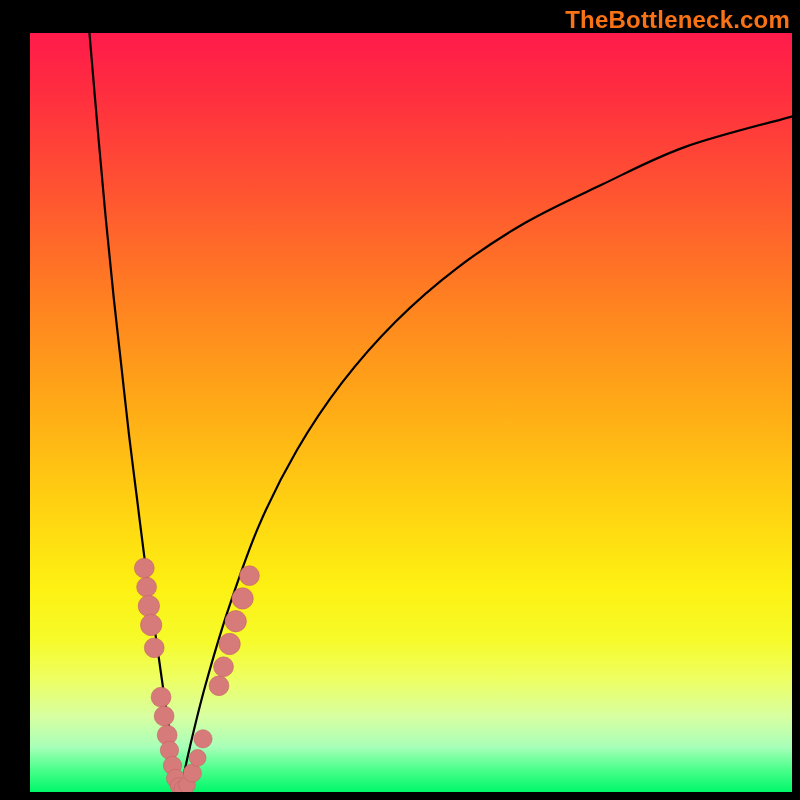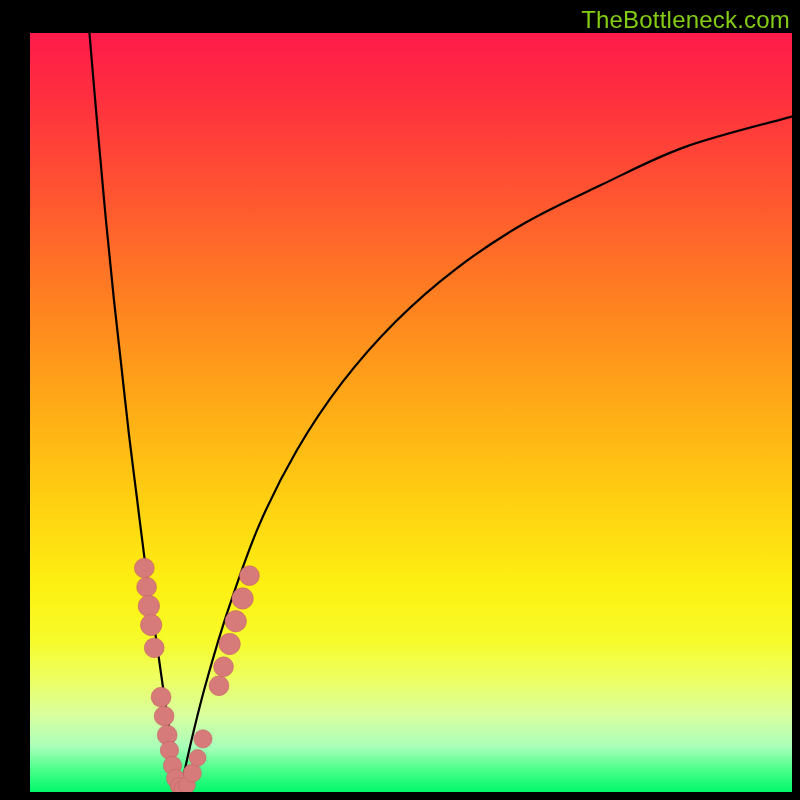--- a/index.html
+++ b/index.html
@@ -15,22 +15,22 @@
     position: relative;
     width: 800px;
     height: 800px;
     background: #000;
   }
   .watermark {
     position: absolute;
     top: 6px;
     right: 10px;
     font-size: 24px;
-    font-weight: 400;
-    color: #84cc16;
+    font-weight: 700;
+    color: #f97316;
     letter-spacing: 0.2px;
     user-select: none;
     text-align: right;
   }
   .plot {
     position: absolute;
     left: 30px;
     top: 33px;
     width: 762px;
     height: 759px;

